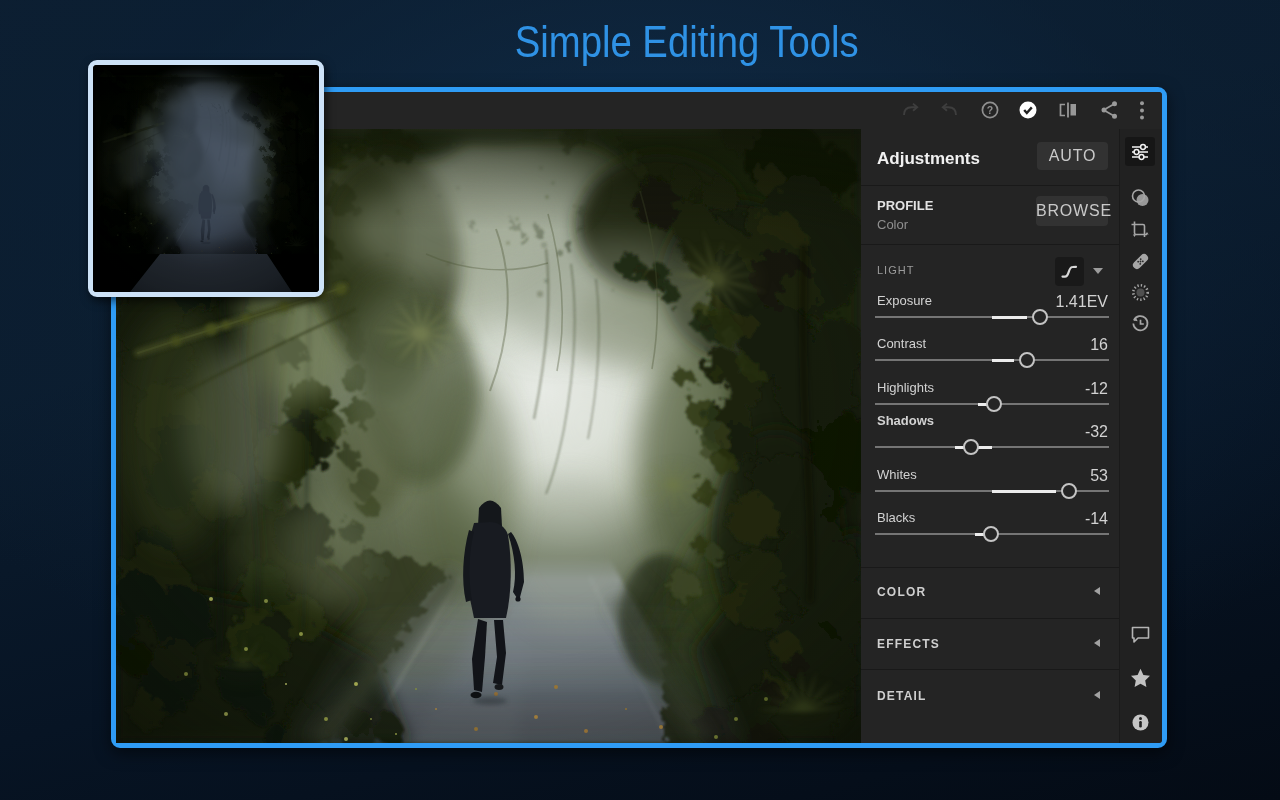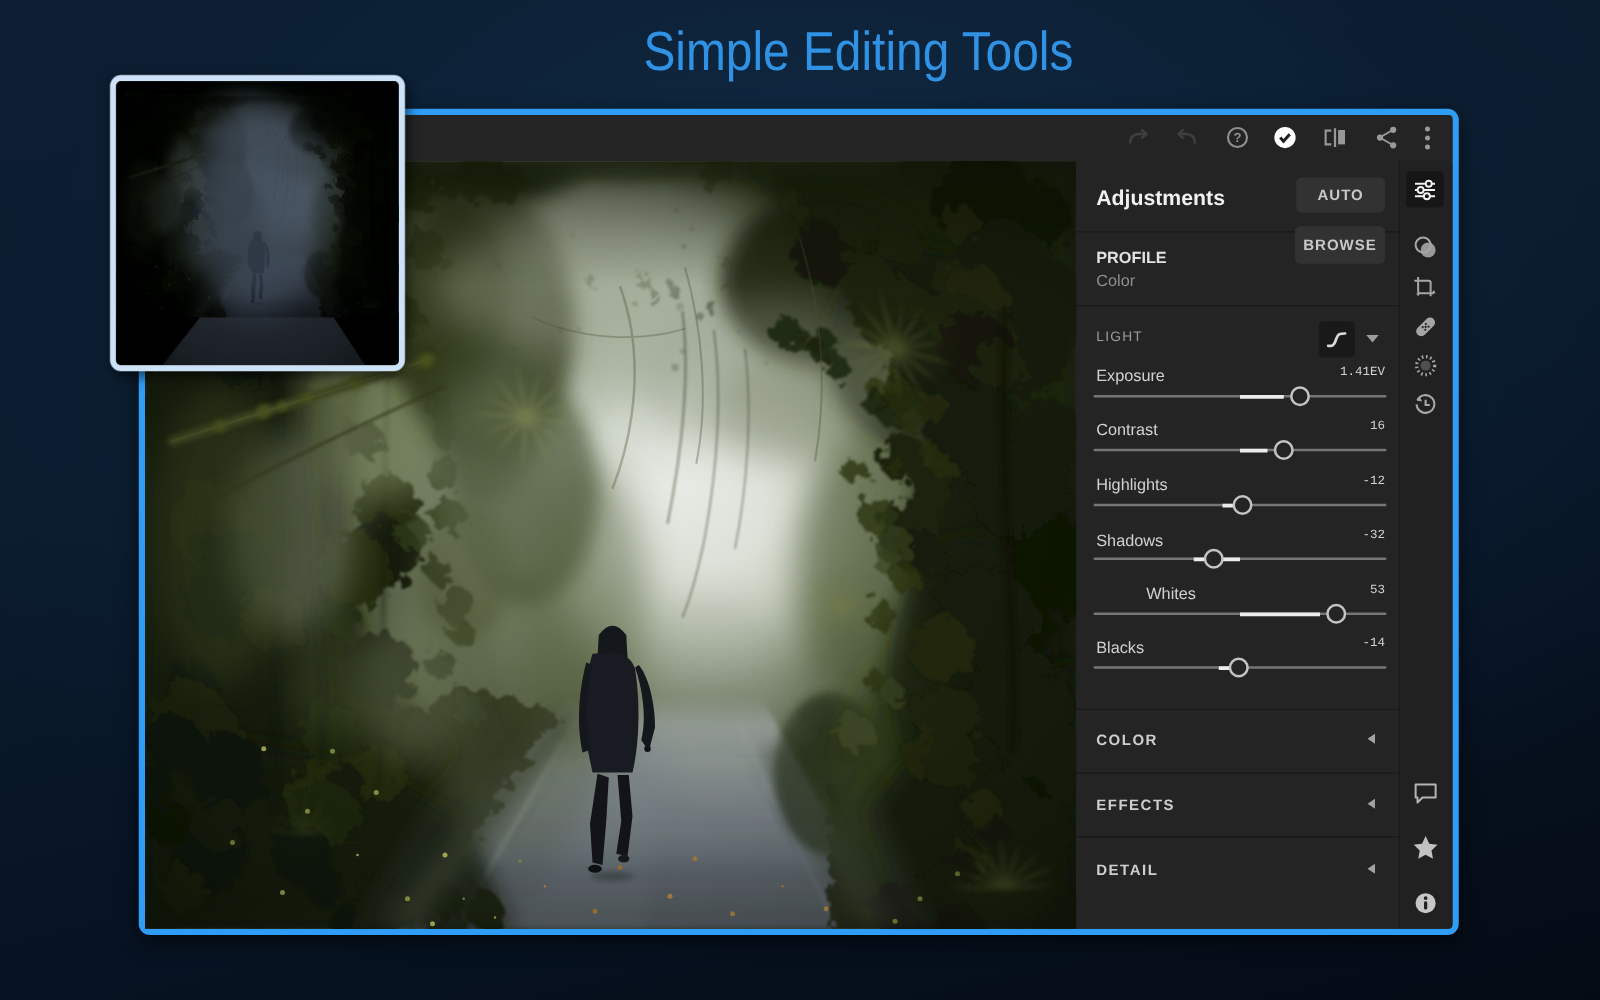--- a/index.html
+++ b/index.html
@@ -19,24 +19,24 @@
     position:absolute;left:111px;top:87px;width:1046px;height:651px;
     border:5px solid #2f9cf5;border-radius:9px;background:#242424;
     box-shadow:0 5px 16px rgba(0,0,0,.55);
   }
   .toolbar{position:absolute;left:0;top:0;width:1046px;height:37px;background:#242424;border-radius:3px 3px 0 0;}
   .photo{position:absolute;left:0;top:37px;width:745px;height:614px;overflow:hidden;background:#3a4233;}
   .panel{position:absolute;left:745px;top:37px;width:258px;height:614px;background:#242424;}
   .rail{position:absolute;left:1003px;top:37px;width:43px;height:614px;background:#212121;box-shadow:inset 1px 0 0 #1a1a1a;border-radius:0 3px 3px 0;}
   .hdr{position:absolute;left:16px;top:20px;font-size:17px;font-weight:bold;color:#f1f1f1;}
   .btn{position:absolute;background:#323232;border-radius:4px;color:#c9c9c9;
-       font-size:12px;letter-spacing:.8px;text-align:center;font-weight:bold;}
+       font-size:16px;letter-spacing:.8px;text-align:center;}
   .div{position:absolute;left:0;width:258px;height:1px;background:#191919;}
   .plabel{position:absolute;left:16px;font-size:13px;color:#d2d2d2;}
-  .pvalue{position:absolute;right:11px;font-size:10px;color:#d2d2d2;text-align:right;font-family:Liberation Mono, monospace;}
+  .pvalue{position:absolute;right:11px;font-size:16px;color:#d2d2d2;text-align:right;}
   .track{position:absolute;left:14px;width:234px;height:2px;background:#757575;}
   .seg{position:absolute;top:-0.5px;height:3px;background:#ececec;}
   .knob{position:absolute;top:-7px;width:12px;height:12px;border:2.5px solid #c4c4c4;border-radius:50%;background:#242424;}
   .sect{position:absolute;left:16px;font-size:12px;font-weight:bold;letter-spacing:1.2px;color:#cfcfcf;}
   .tri{position:absolute;left:233px;width:0;height:0;border-top:4.5px solid transparent;border-bottom:4.5px solid transparent;border-right:6px solid #a2a2a2;}
   .bbar{position:absolute;left:0;top:575px;width:258px;height:39px;background:#2a2a2a;box-shadow:0 -1px 0 #1c1c1c;}
   .thumb{
     position:absolute;left:88px;top:60px;width:226px;height:227px;
     border:5px solid #cde2f7;border-radius:9px;background:#0a0c08;
     box-shadow:2px 4px 10px rgba(0,0,0,.6), inset 0 0 2px rgba(0,0,0,.7);
@@ -94,21 +94,21 @@
   </div>
   <div class="photo"><svg width="745" height="614" viewBox="0 0 745 614" id="mainsvg">
         <use href="#scene"></use>
       </svg></div>
   <div class="panel" id="panel">
     <div class="hdr">Adjustments</div>
     <div class="btn" style="left:176px;top:13px;width:71px;height:28px;line-height:28px;">AUTO</div>
     <div class="div" style="top:56px;"></div>
     <div class="plabel" style="top:69px;font-weight:bold;color:#e2e2e2;">PROFILE</div>
     <div class="plabel" style="top:88px;color:#8f8f8f;">Color</div>
-    <div class="btn" style="left:175px;top:52px;width:72px;height:30px;line-height:30px;">BROWSE</div>
+    <div class="btn" style="left:175px;top:67px;width:72px;height:30px;line-height:30px;">BROWSE</div>
     <div class="div" style="top:115px;"></div>
     <div class="plabel" style="top:135px;font-size:11px;letter-spacing:1px;color:#9c9c9c;">LIGHT</div>
     <div class="abs" style="left:194px;top:128px;width:29px;height:29px;background:#191919;border-radius:4px;">
       <svg width="29" height="29">
           <path d="M7.5,19.6 L10,19.6 C14.5,19.6 13,10 17.5,10 L21,9.8" fill="none" stroke="#d8d8d8" stroke-width="2.2" stroke-linecap="round"></path>
         </svg>
     </div>
     <div class="abs" style="left:232px;top:139px;width:0;height:0;border-left:5.5px solid transparent;border-right:5.5px solid transparent;border-top:6.5px solid #9c9c9c;"></div>
 
     <div class="plabel" style="top:164px;">Exposure</div>
@@ -122,27 +122,27 @@
     <div class="track" style="top:230px;">
         <div class="seg" style="left:117px;width:22px;"></div>
         <div class="knob" style="left:144px;"></div>
       </div>
     <div class="plabel" style="top:251px;">Highlights</div>
       <div class="pvalue" style="top:251px;">-12</div>
     <div class="track" style="top:274px;">
         <div class="seg" style="left:103px;width:14px;"></div>
         <div class="knob" style="left:111px;"></div>
       </div>
-    <div class="plabel" style="top:296px;">Shadows</div>
+    <div class="plabel" style="top:284px;font-weight:bold;">Shadows</div>
       <div class="pvalue" style="top:294px;">-32</div>
     <div class="track" style="top:317px;">
         <div class="seg" style="left:80px;width:37px;"></div>
         <div class="knob" style="left:88px;"></div>
       </div>
-    <div class="plabel" style="top:338px;margin-left:40px;">Whites</div>
+    <div class="plabel" style="top:338px;">Whites</div>
       <div class="pvalue" style="top:338px;">53</div>
     <div class="track" style="top:361px;">
         <div class="seg" style="left:117px;width:64px;"></div>
         <div class="knob" style="left:186px;"></div>
       </div>
     <div class="plabel" style="top:381px;">Blacks</div>
       <div class="pvalue" style="top:381px;">-14</div>
     <div class="track" style="top:404px;">
         <div class="seg" style="left:100px;width:17px;"></div>
         <div class="knob" style="left:108px;"></div>

